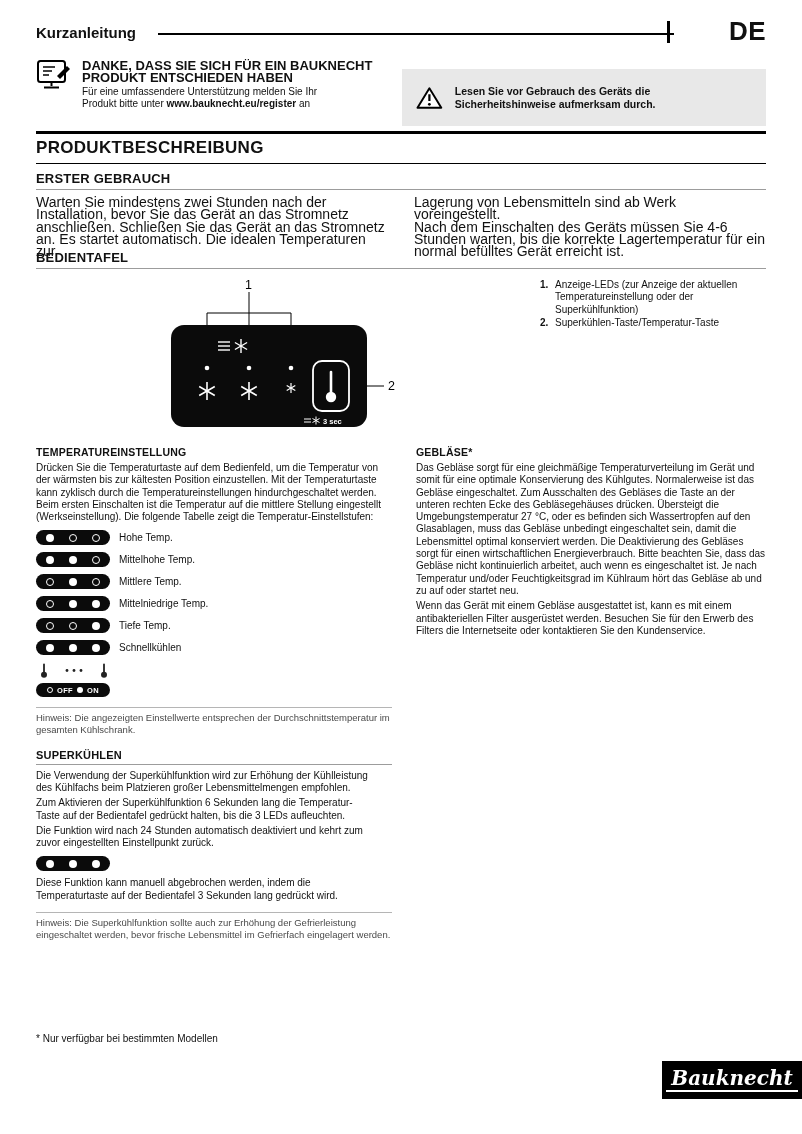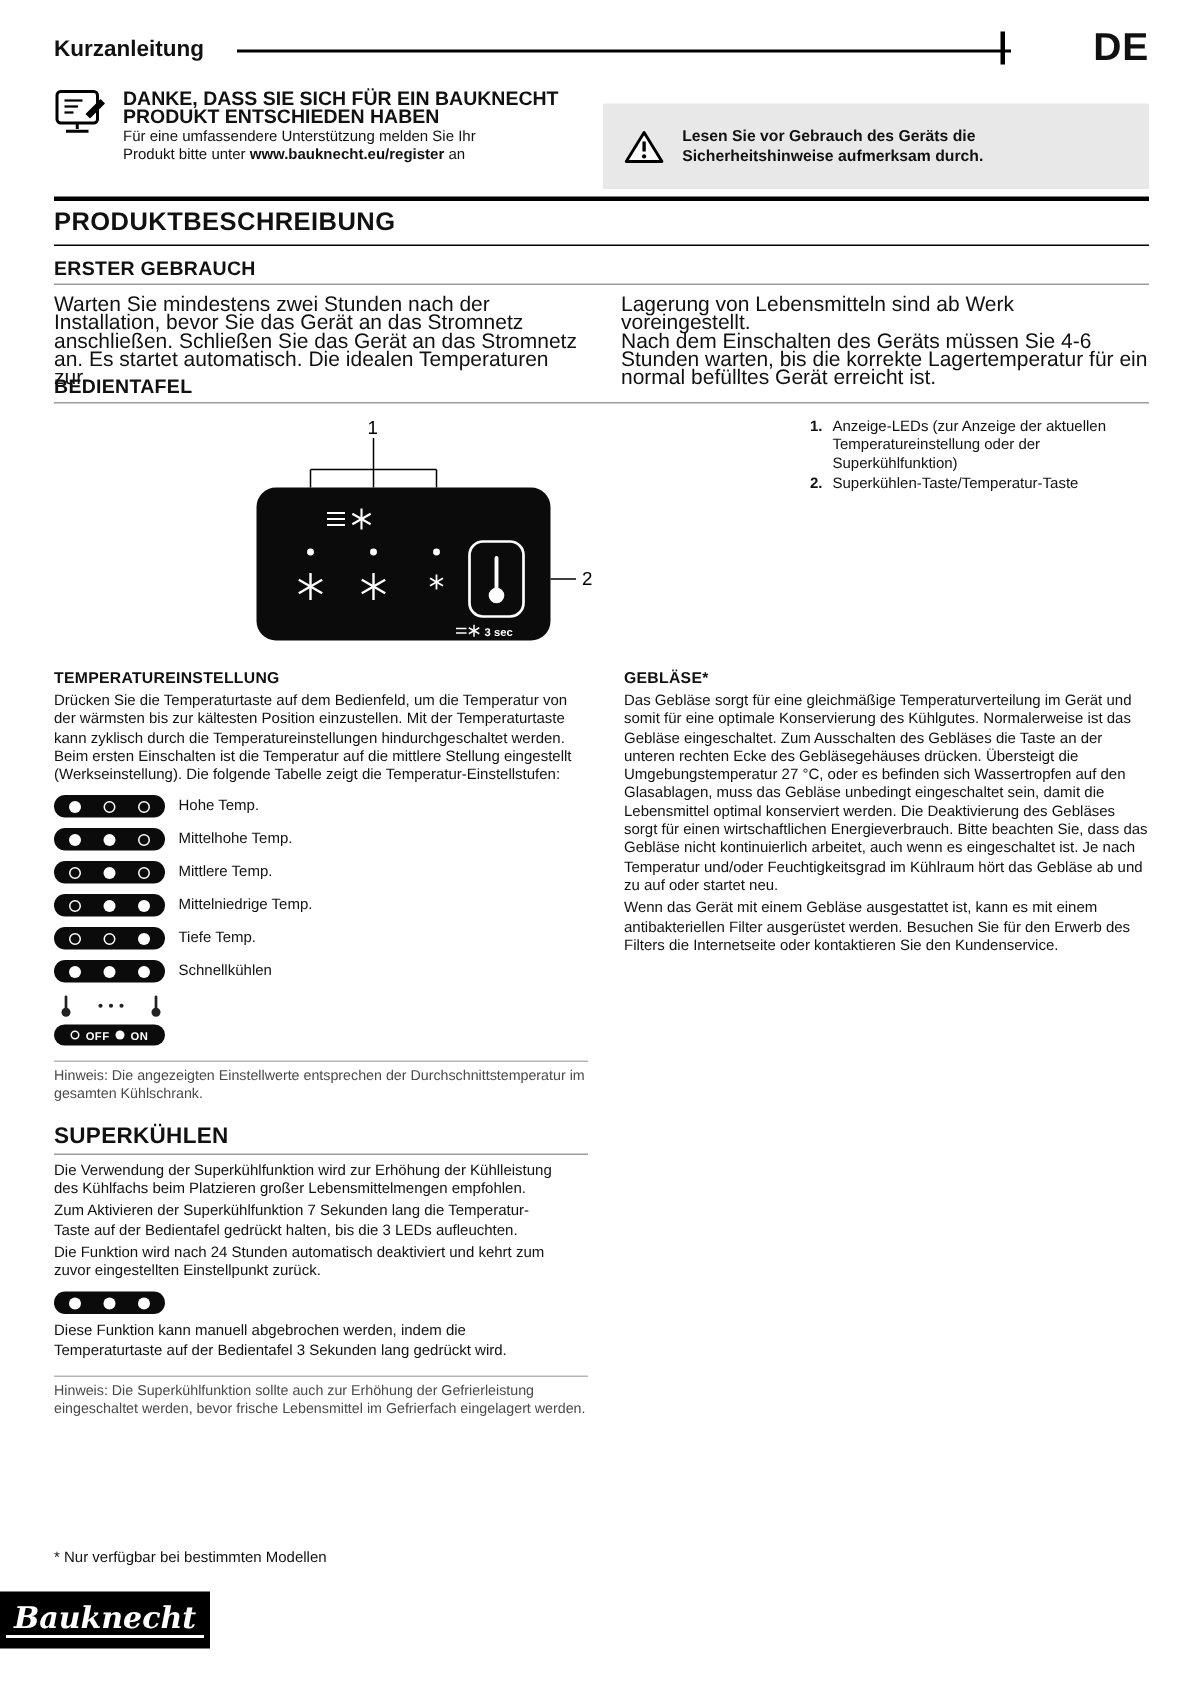--- a/index.html
+++ b/index.html
@@ -70,27 +70,27 @@
   .offon-pill {
     width:74px; height:14px; background:#0b0b0b; border-radius:7px; color:#fff;
     display:flex; align-items:center; justify-content:center; gap:4px;
     font-size:7.5px; font-weight:bold; letter-spacing:0.3px;
   }
   .mini-ring { width:6px; height:6px; border:1px solid #fff; border-radius:50%; }
   .mini-dot { width:6px; height:6px; background:#fff; border-radius:50%; }
   .note-rule { border:none; border-top:1px solid #b5b5b5; margin:10px 0 4px; }
   .note { color:#4a4a4a; font-size:9.5px; line-height:11.6px; margin:0; }
   h2.inner-title {
-    margin:13px 0 5px; font-size:15px; font-weight:bold; letter-spacing:0.2px;
+    margin:13px 0 5px; font-size:11px; font-weight:bold; letter-spacing:0.2px;
     border-bottom:1px solid #9c9c9c; padding-bottom:3px;
   }
   .supercool-pill-slot { margin:7px 0 6px; }
   
   .footnote { position:absolute; top:1033px; left:36px; font-size:10px; }
-  .footer { position:absolute; top:1061px; left:0; right:0; display:flex; justify-content:flex-start; }
+  .footer { position:absolute; top:1061px; left:0; right:0; display:flex; justify-content:flex-end; }
   .logo-box { width:140px; height:38px; background:#000; display:flex; align-items:center; justify-content:center; }
   .logo-text {
     font-family:"DejaVu Serif", serif; font-style:italic; font-weight:bold;
     font-size:20px; color:#fff; border-bottom:2px solid #fff; padding:0 5px 2px; line-height:1;
   }
 </style>
 </head>
 <body>
 
 <div class="page">
@@ -298,21 +298,21 @@
         <span>OFF</span>
         <span class="mini-dot"></span>
         <span>ON</span>
       </div>
 
       <hr class="note-rule">
       <p class="note">Hinweis: Die angezeigten Einstellwerte entsprechen der Durchschnittstemperatur im gesamten Kühlschrank.</p>
 
       <h2 class="inner-title">SUPERKÜHLEN</h2>
       <p class="body-p narrow">Die Verwendung der Superkühlfunktion wird zur Erhöhung der Kühlleistung des Kühlfachs beim Platzieren großer Lebensmittelmengen empfohlen.</p>
-      <p class="body-p narrow">Zum Aktivieren der Superkühlfunktion 7 Sekunden lang die Temperatur-Taste auf der Bedientafel gedrückt halten, bis die 3 LEDs aufleuchten.</p>
+      <p class="body-p narrow">Zum Aktivieren der Superkühlfunktion 6 Sekunden lang die Temperatur-Taste auf der Bedientafel gedrückt halten, bis die 3 LEDs aufleuchten.</p>
       <p class="body-p narrow">Die Funktion wird nach 24 Stunden automatisch deaktiviert und kehrt zum zuvor eingestellten Einstellpunkt zurück.</p>
       <div class="supercool-pill-slot" id="supercool-pill-slot">
           <div class="led-pill">
             <span class="led on"></span>
             <span class="led on"></span>
             <span class="led on"></span>
           </div>
         </div>
       <p class="body-p narrow">Diese Funktion kann manuell abgebrochen werden, indem die Temperaturtaste auf der Bedientafel 3 Sekunden lang gedrückt wird.</p>
       <hr class="note-rule">

